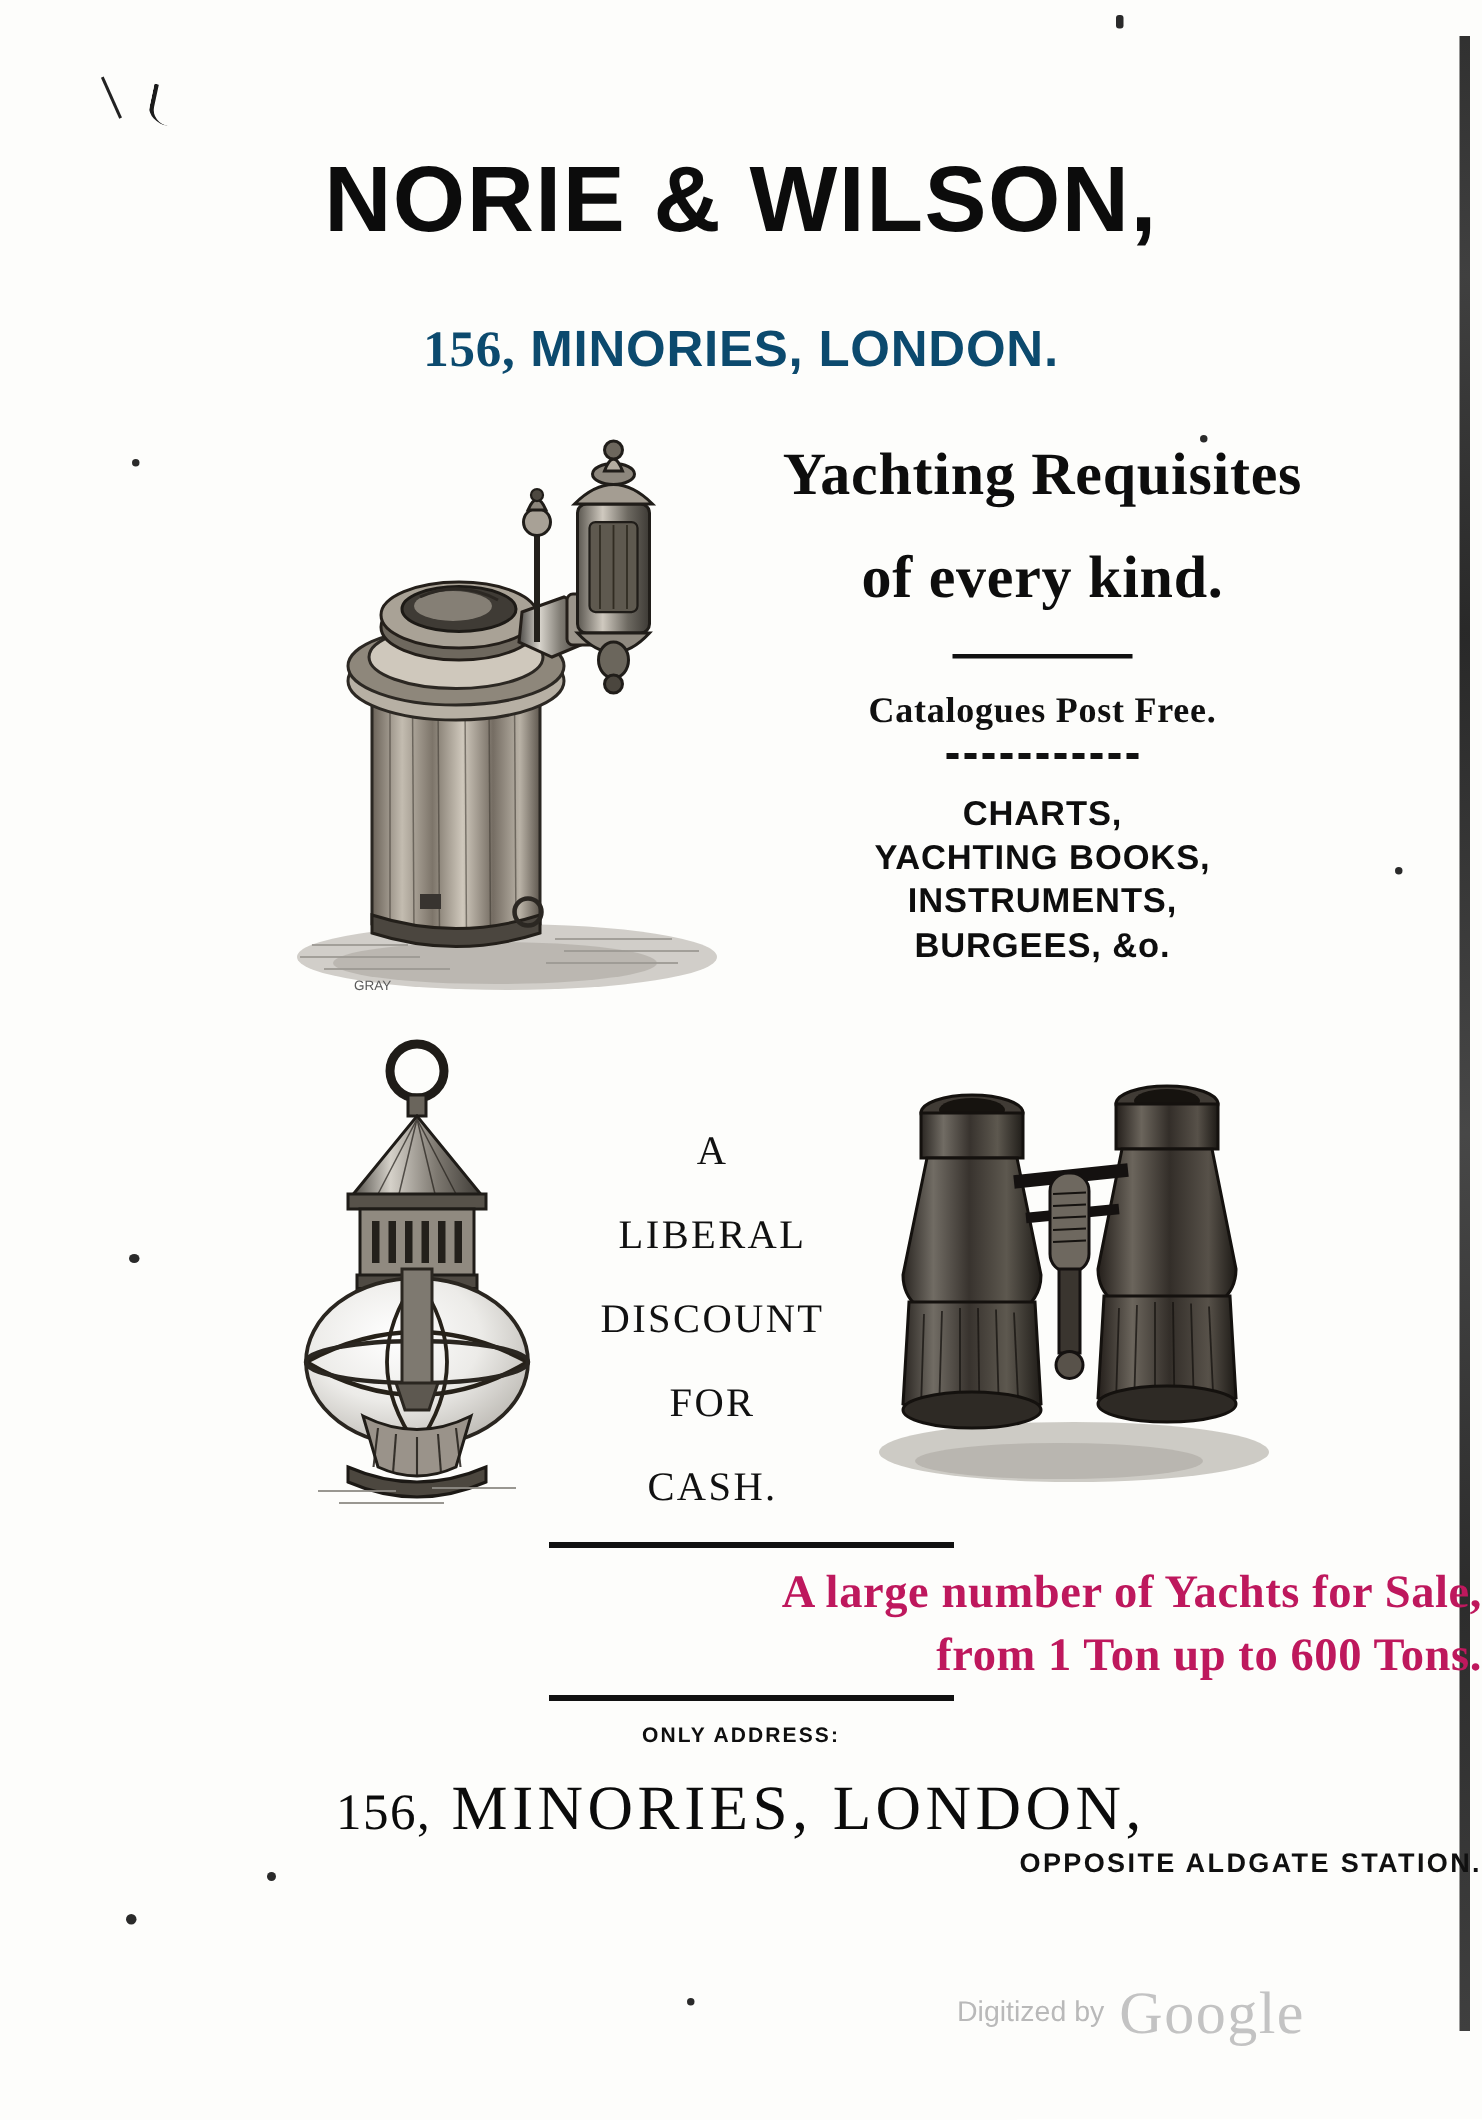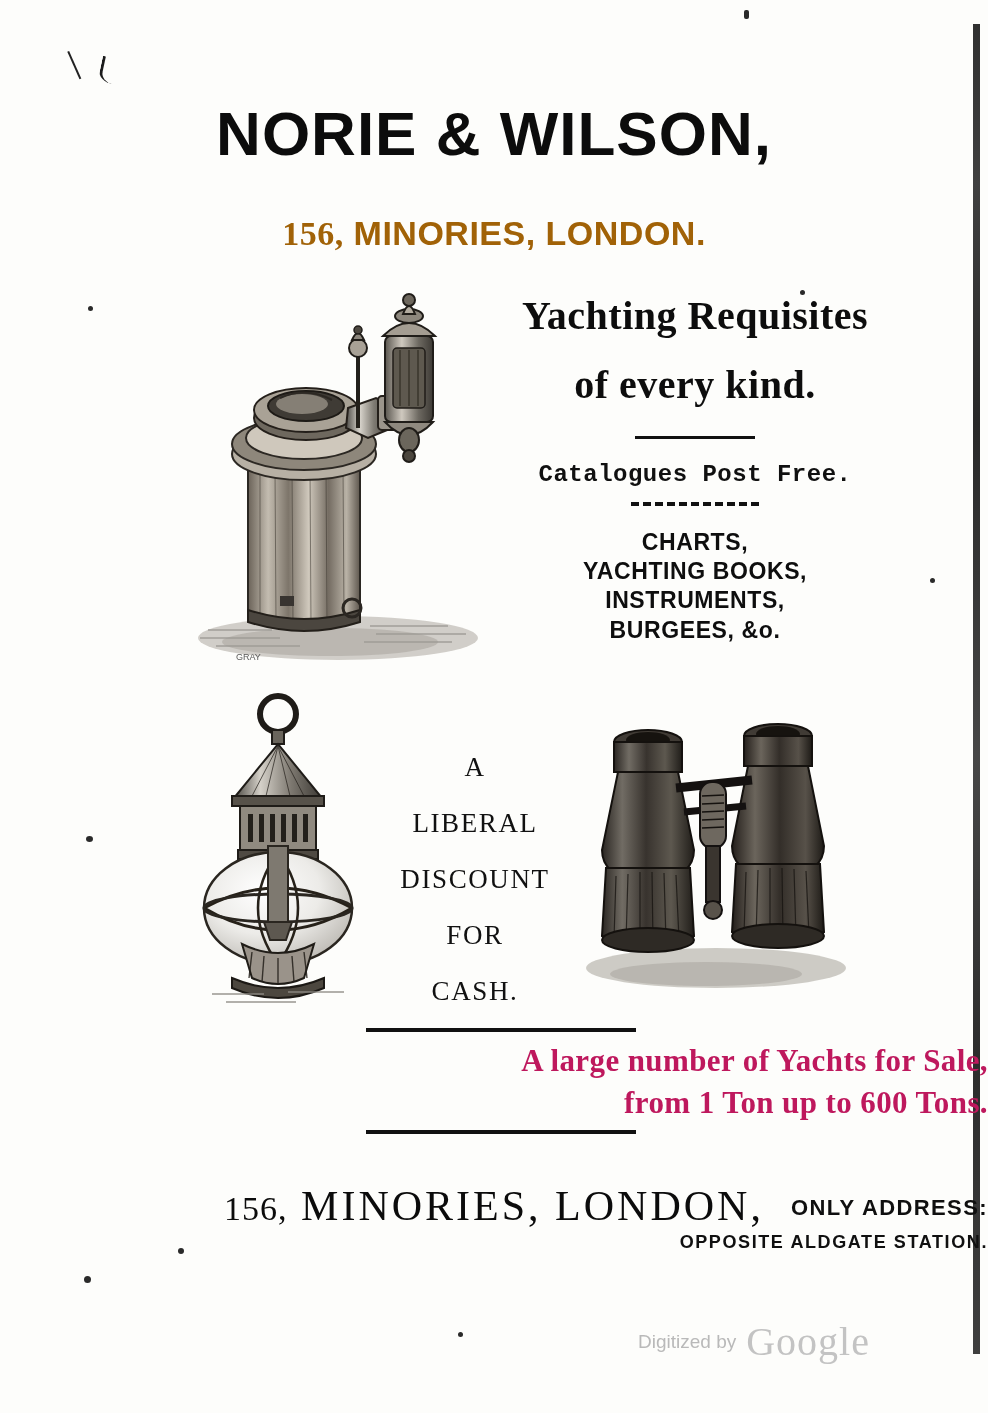--- a/index.html
+++ b/index.html
@@ -62,21 +62,21 @@
   }
   .h-address {
     position: absolute;
     left: 0; right: 0;
     top: 214px;
     text-align: center;
     font-family: "Liberation Sans", sans-serif;
     font-weight: bold;
     font-size: 34px;
     letter-spacing: .5px;
-    color: #a16207;
+    color: #0c4a6e;
   }
   .h-address .num {
     font-family: "Liberation Serif", serif;
     font-weight: bold;
   }
 
   
   .right-col {
     position: absolute;
     left: 500px;
@@ -100,21 +100,21 @@
     background: #111;
     margin: 26px auto 22px auto;
   }
   .rule-dashed {
     width: 128px;
     height: 0;
     border-top: 4px dashed #111;
     margin: 14px auto 22px auto;
   }
   .catalogues {
-    font-family: Liberation Mono, monospace;
+    font-family: Liberation Serif, serif;
     font-weight: bold;
     font-size: 24px;
     letter-spacing: .5px;
     color: #101010;
   }
 
   .prod-list {
     font-family: "Liberation Sans", sans-serif;
     font-weight: bold;
     font-size: 23px;
@@ -152,27 +152,26 @@
     font-weight: bold;
     font-size: 31px;
     line-height: 1.35;
     letter-spacing: .4px;
     color: #be185d;
   }
   .only-address {
     position: absolute;
     left: 0; right: 0;
     top: 1148px;
-    text-align: right;
+    text-align: center;
     font-family: "Liberation Sans", sans-serif;
     font-weight: bold;
-    font-size: 22px;
+    font-size: 14px;
     letter-spacing: 1.4px;
     color: #0f0f0f;
-    margin-top: 47px;
   }
   .final-address {
     position: absolute;
     left: 0; right: 0;
     top: 1182px;
     text-align: center;
     font-family: "Liberation Serif", serif;
     font-size: 42px;
     letter-spacing: 3px;
     color: #0b0b0b;

